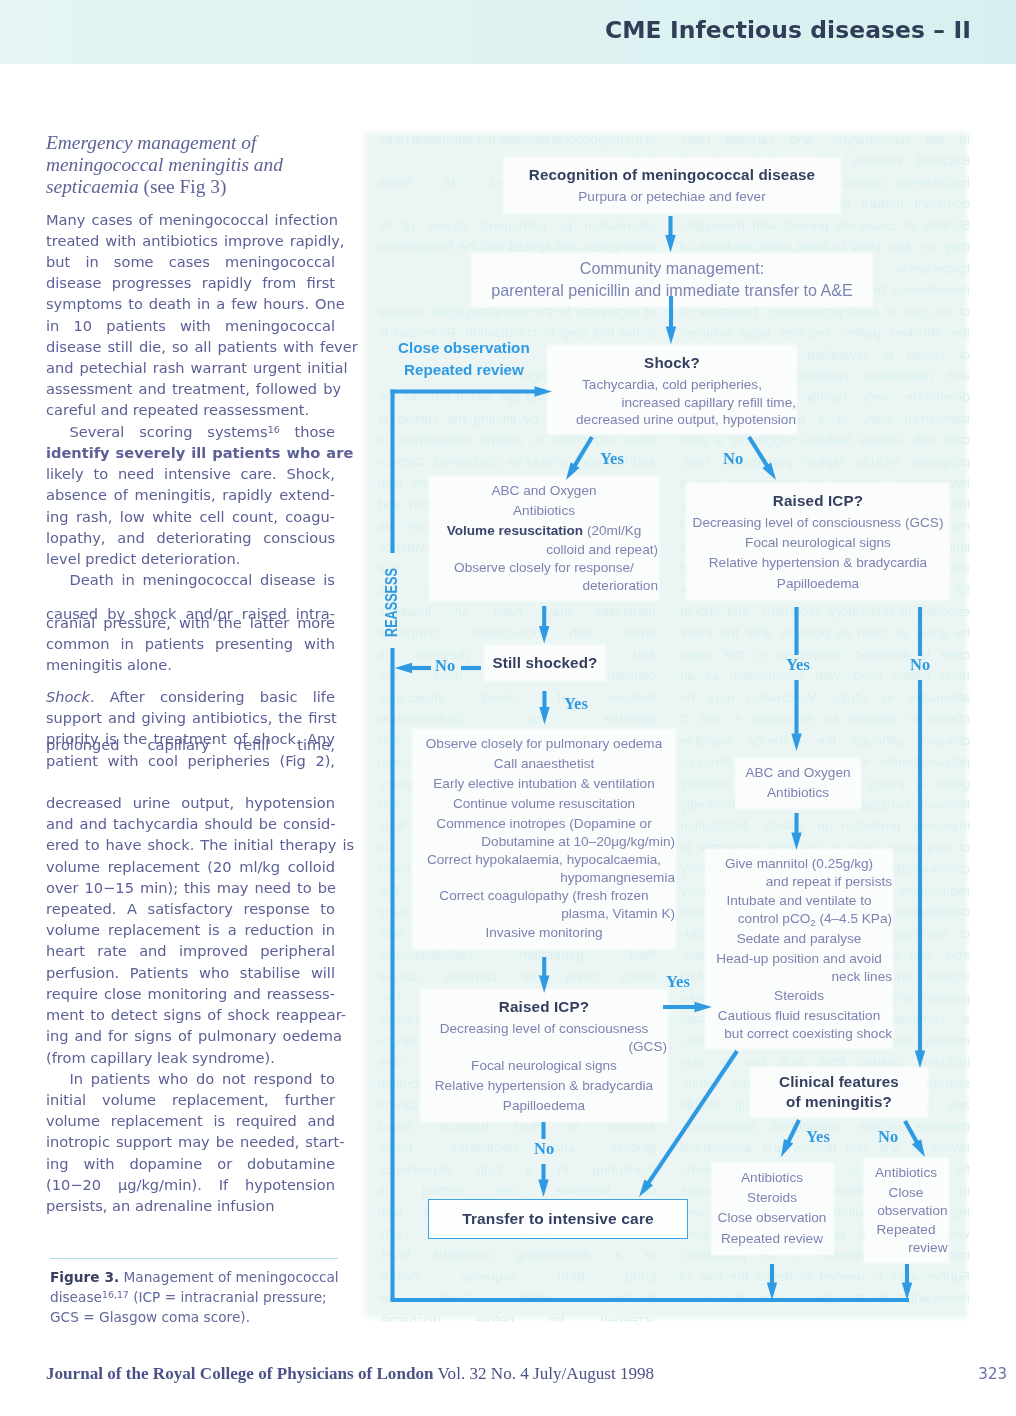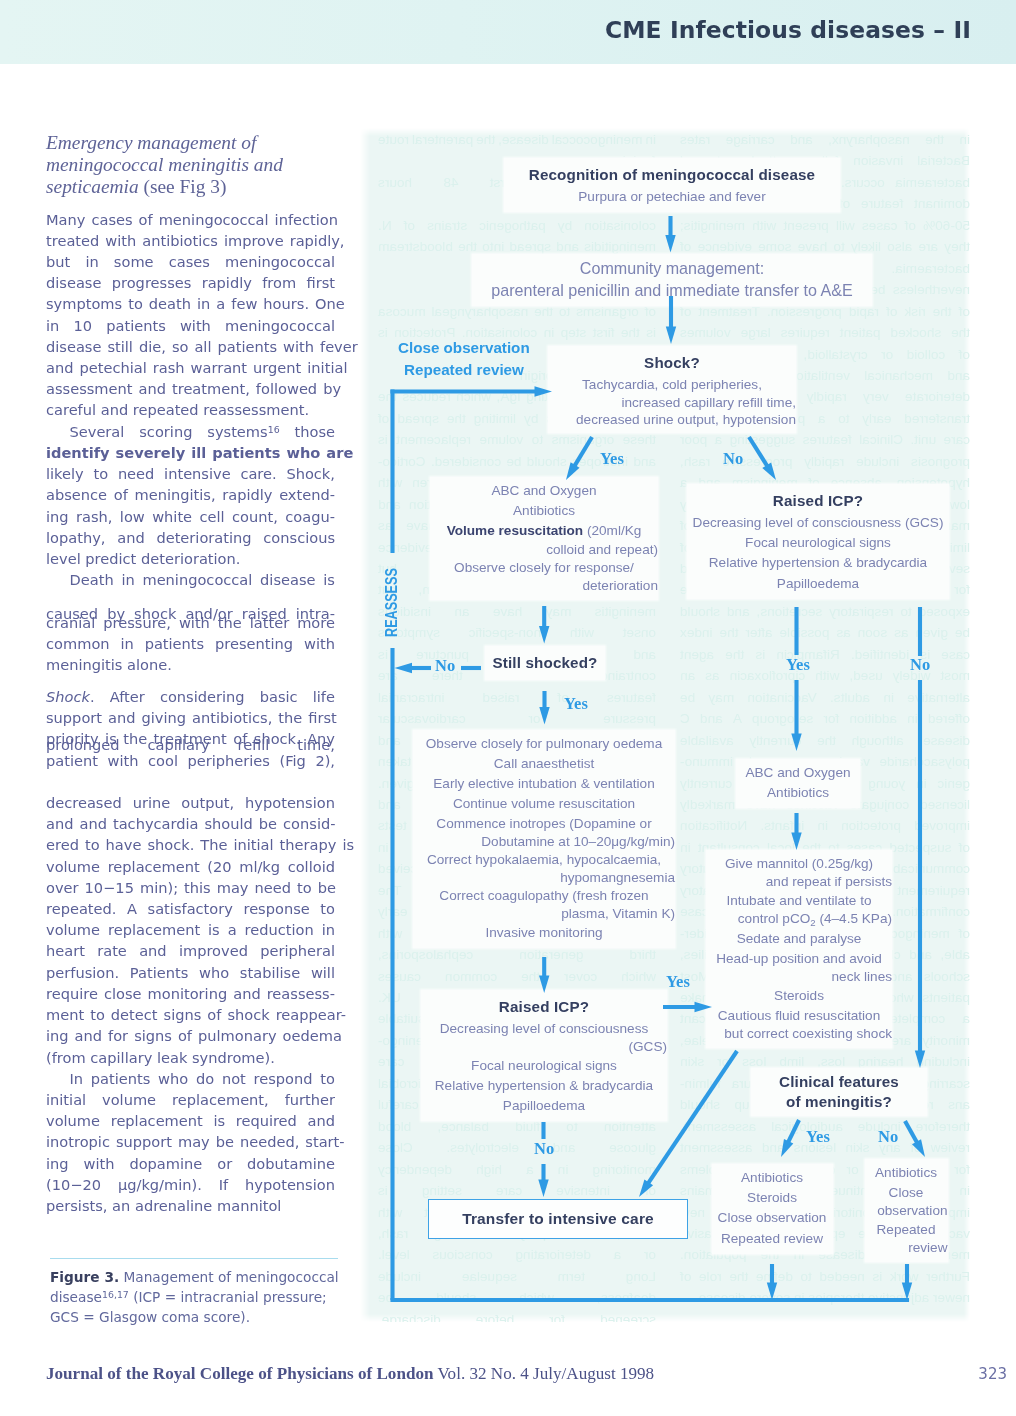--- a/index.html
+++ b/index.html
@@ -410,21 +410,21 @@
         <span class="w">dopamine</span>
         <span class="w">or</span>
         <span class="w">dobutamine</span>
       </div>
       <div class="bline j" style="top: 1175.9px;">
         <span class="w">(10−20</span>
         <span class="w">μg/kg/min).</span>
         <span class="w">If</span>
         <span class="w">hypotension</span>
       </div>
-      <div class="bline left" style="top: 1197.12px;">persists, an adrenaline mannitol</div>
+      <div class="bline left" style="top: 1197.12px;">persists, an adrenaline infusion</div>
     </div>
 
   <div id="figrule"></div>
   <div id="figcap">
       <div class="capline" style="top: 0px;"><b>Figure 3.</b> Management of meningococcal</div>
       <div class="capline" style="top: 19.9px;">disease<sup>16,17</sup> (ICP = intracranial pressure;</div>
       <div class="capline" style="top: 39.8px;">GCS = Glasgow coma score).</div>
     </div>
 
   <div id="foot"><b>Journal of the Royal College of Physicians of London</b><span> Vol. 32 No. 4 July/August 1998</span></div>

